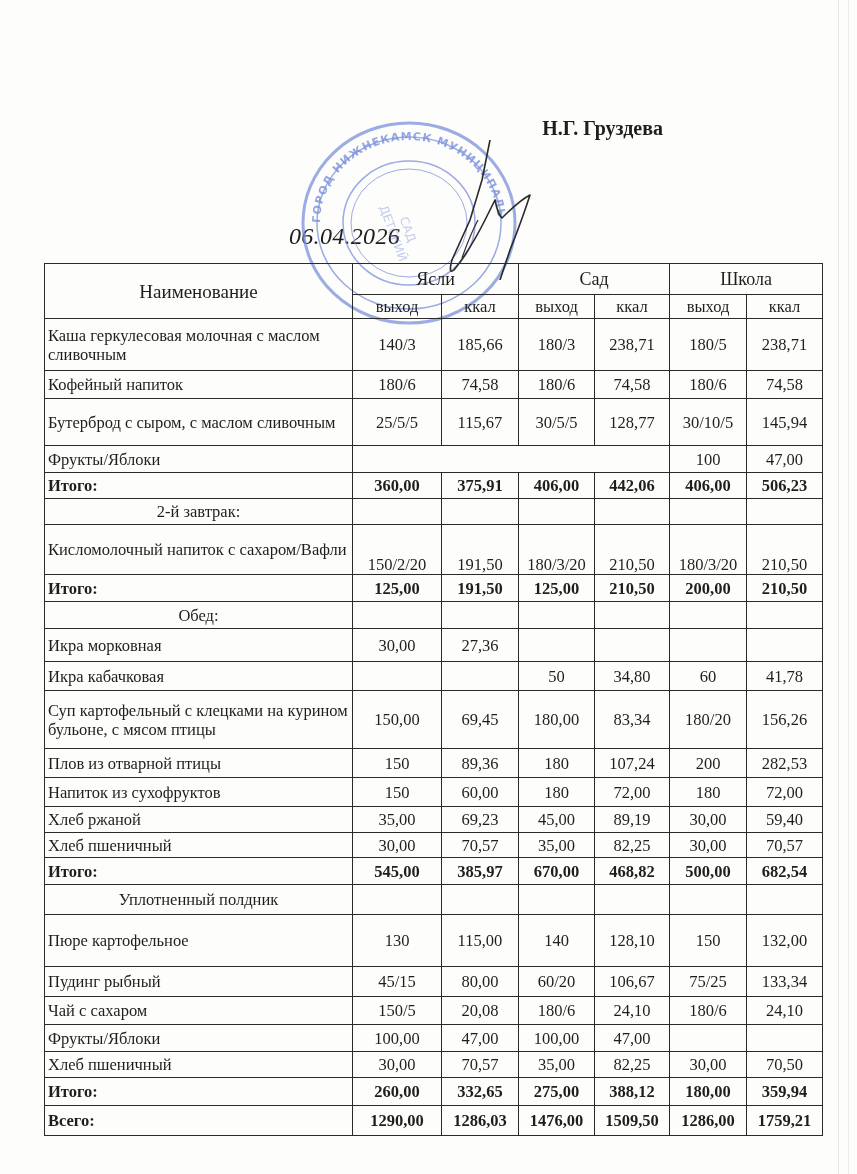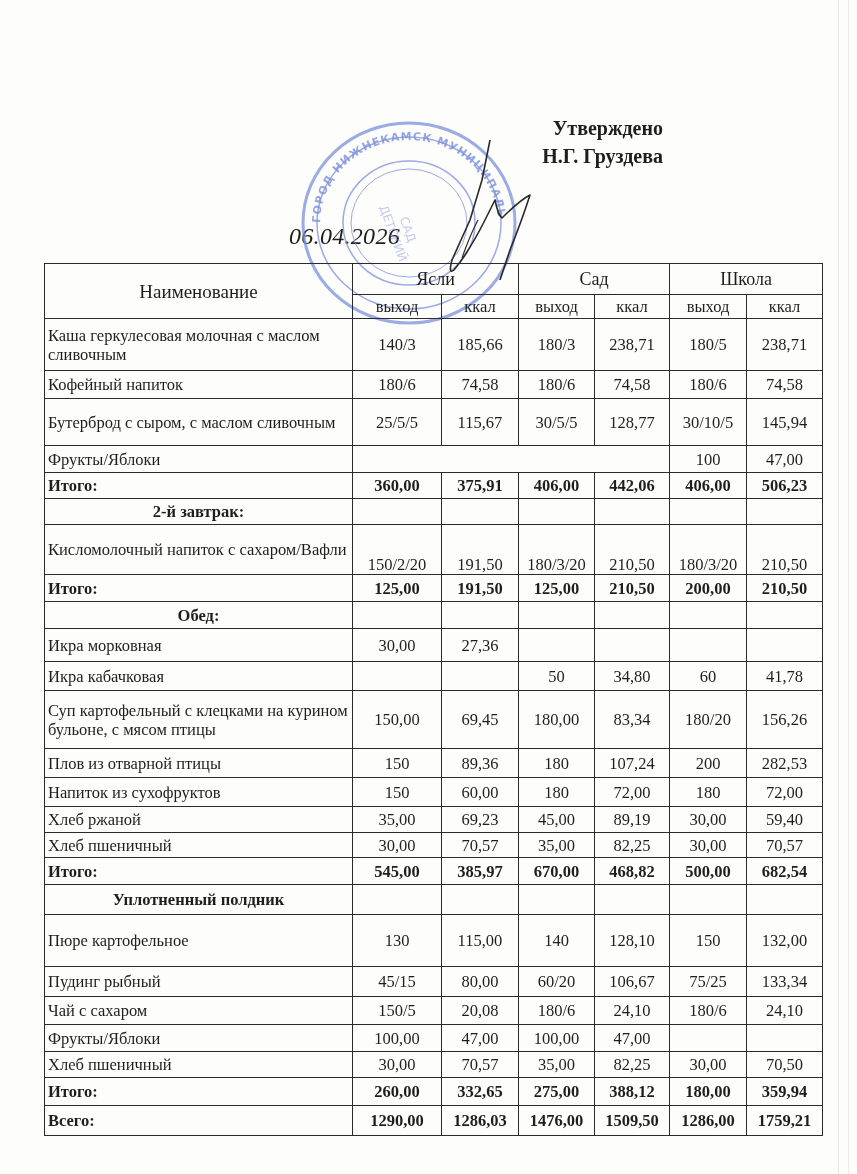--- a/index.html
+++ b/index.html
@@ -26,35 +26,34 @@
     position: absolute; left: 44px; top: 263px;
     border-collapse: collapse; table-layout: fixed; width: 778px;
     font-size: 16.5px;
   }
   table.menu td, table.menu th {
     border: 1.3px solid #2a2a2a; padding: 0 3px; font-weight: normal;
     text-align: center; vertical-align: middle; line-height: 19px;
     white-space: nowrap; overflow: hidden;
   }
   table.menu td.name { text-align: left; white-space: normal; }
-  table.menu td.name.section { text-align: center; font-weight: bold; }
+  table.menu td.name.section { text-align: center; font-weight: normal; }
   table.menu tr.total td { font-weight: bold; }
   table.menu th.hdr-name { font-size: 19px; }
   table.menu th.hdr-group { font-size: 18px; }
   table.menu th.hdr-sub { font-size: 16.5px; margin-top: 48px; }
   table.menu td.bottom { vertical-align: bottom; }
 </style>
 </head>
 <body>
 
 <div class="scanline" style="left:838px;"></div>
 <div class="scanline" style="left:848px; background:#ececec;"></div>
 
 <div class="approval-block">
-  <div>Утверждено</div>
   <div><span class="sigline"></span><span>Н.Г. Груздева</span></div>
 </div>
 
 <div class="date">06.04.2026</div>
 
 <svg class="stamp" viewBox="0 0 222 210">
   <g fill="none" stroke="#7a8fdc" stroke-opacity="0.75">
     <ellipse cx="111" cy="105" rx="106" ry="100" stroke-width="3"></ellipse>
     <ellipse cx="111" cy="105" rx="92" ry="86" stroke-width="1.5"></ellipse>
     <ellipse cx="111" cy="105" rx="66" ry="62" stroke-width="1.5"></ellipse>

